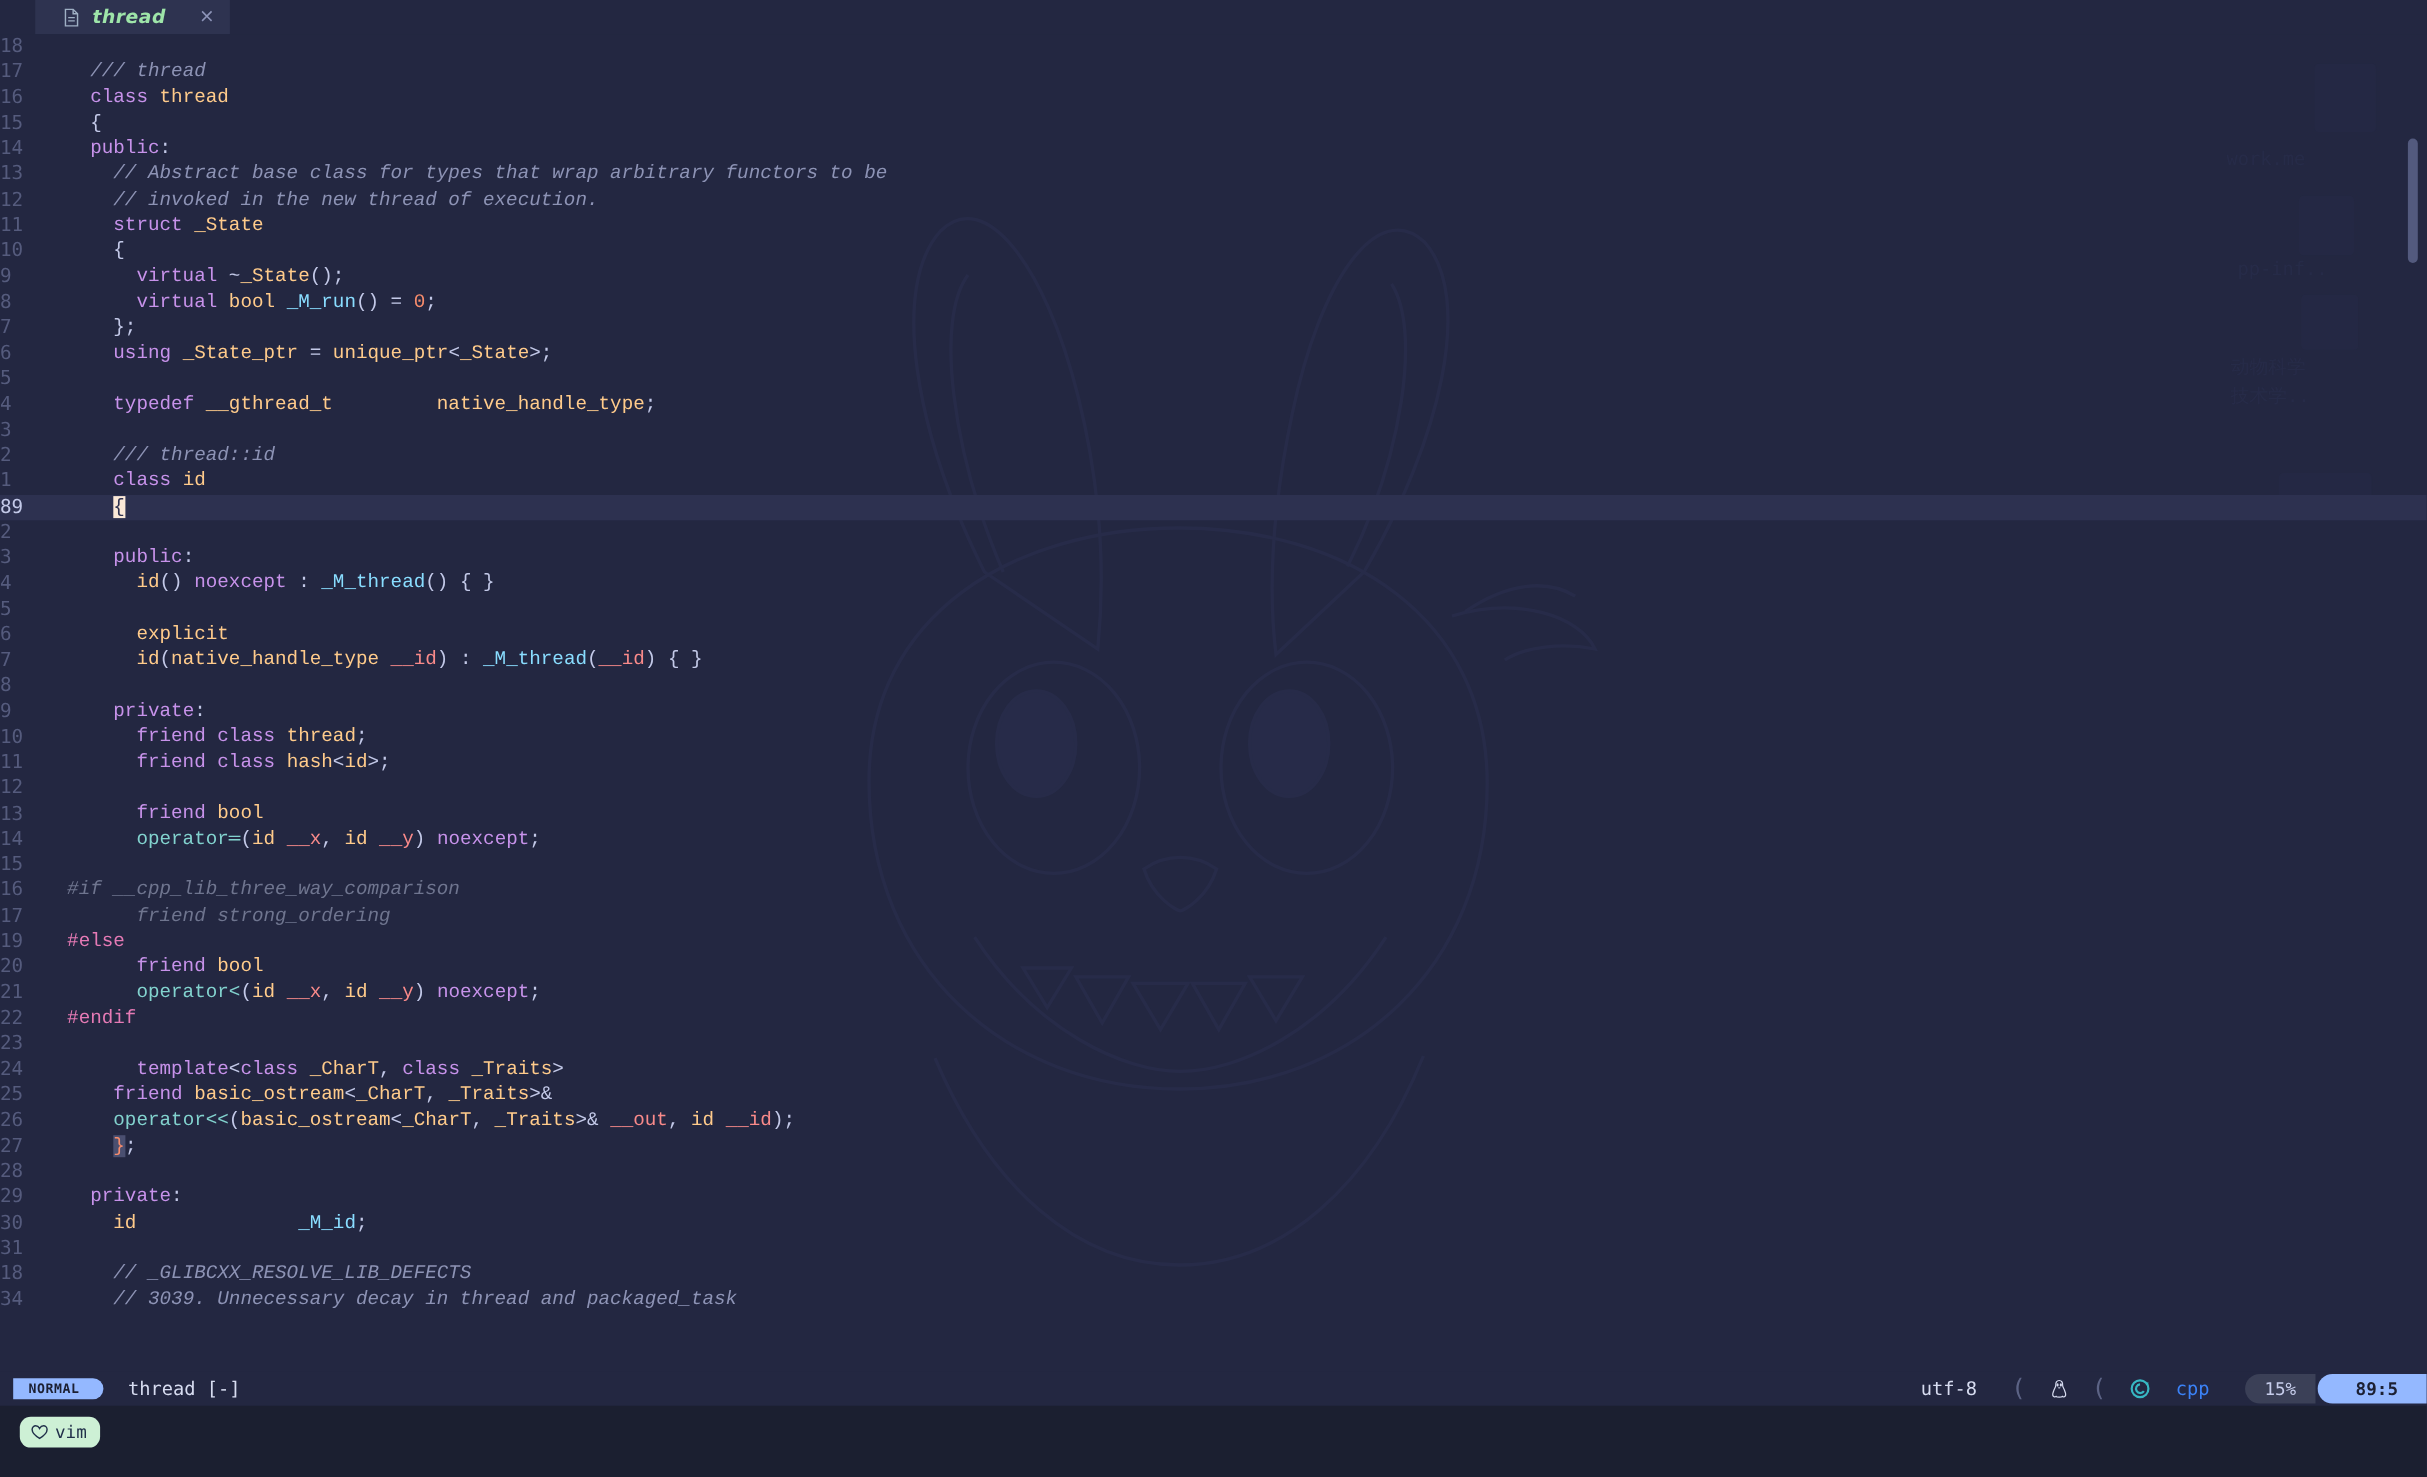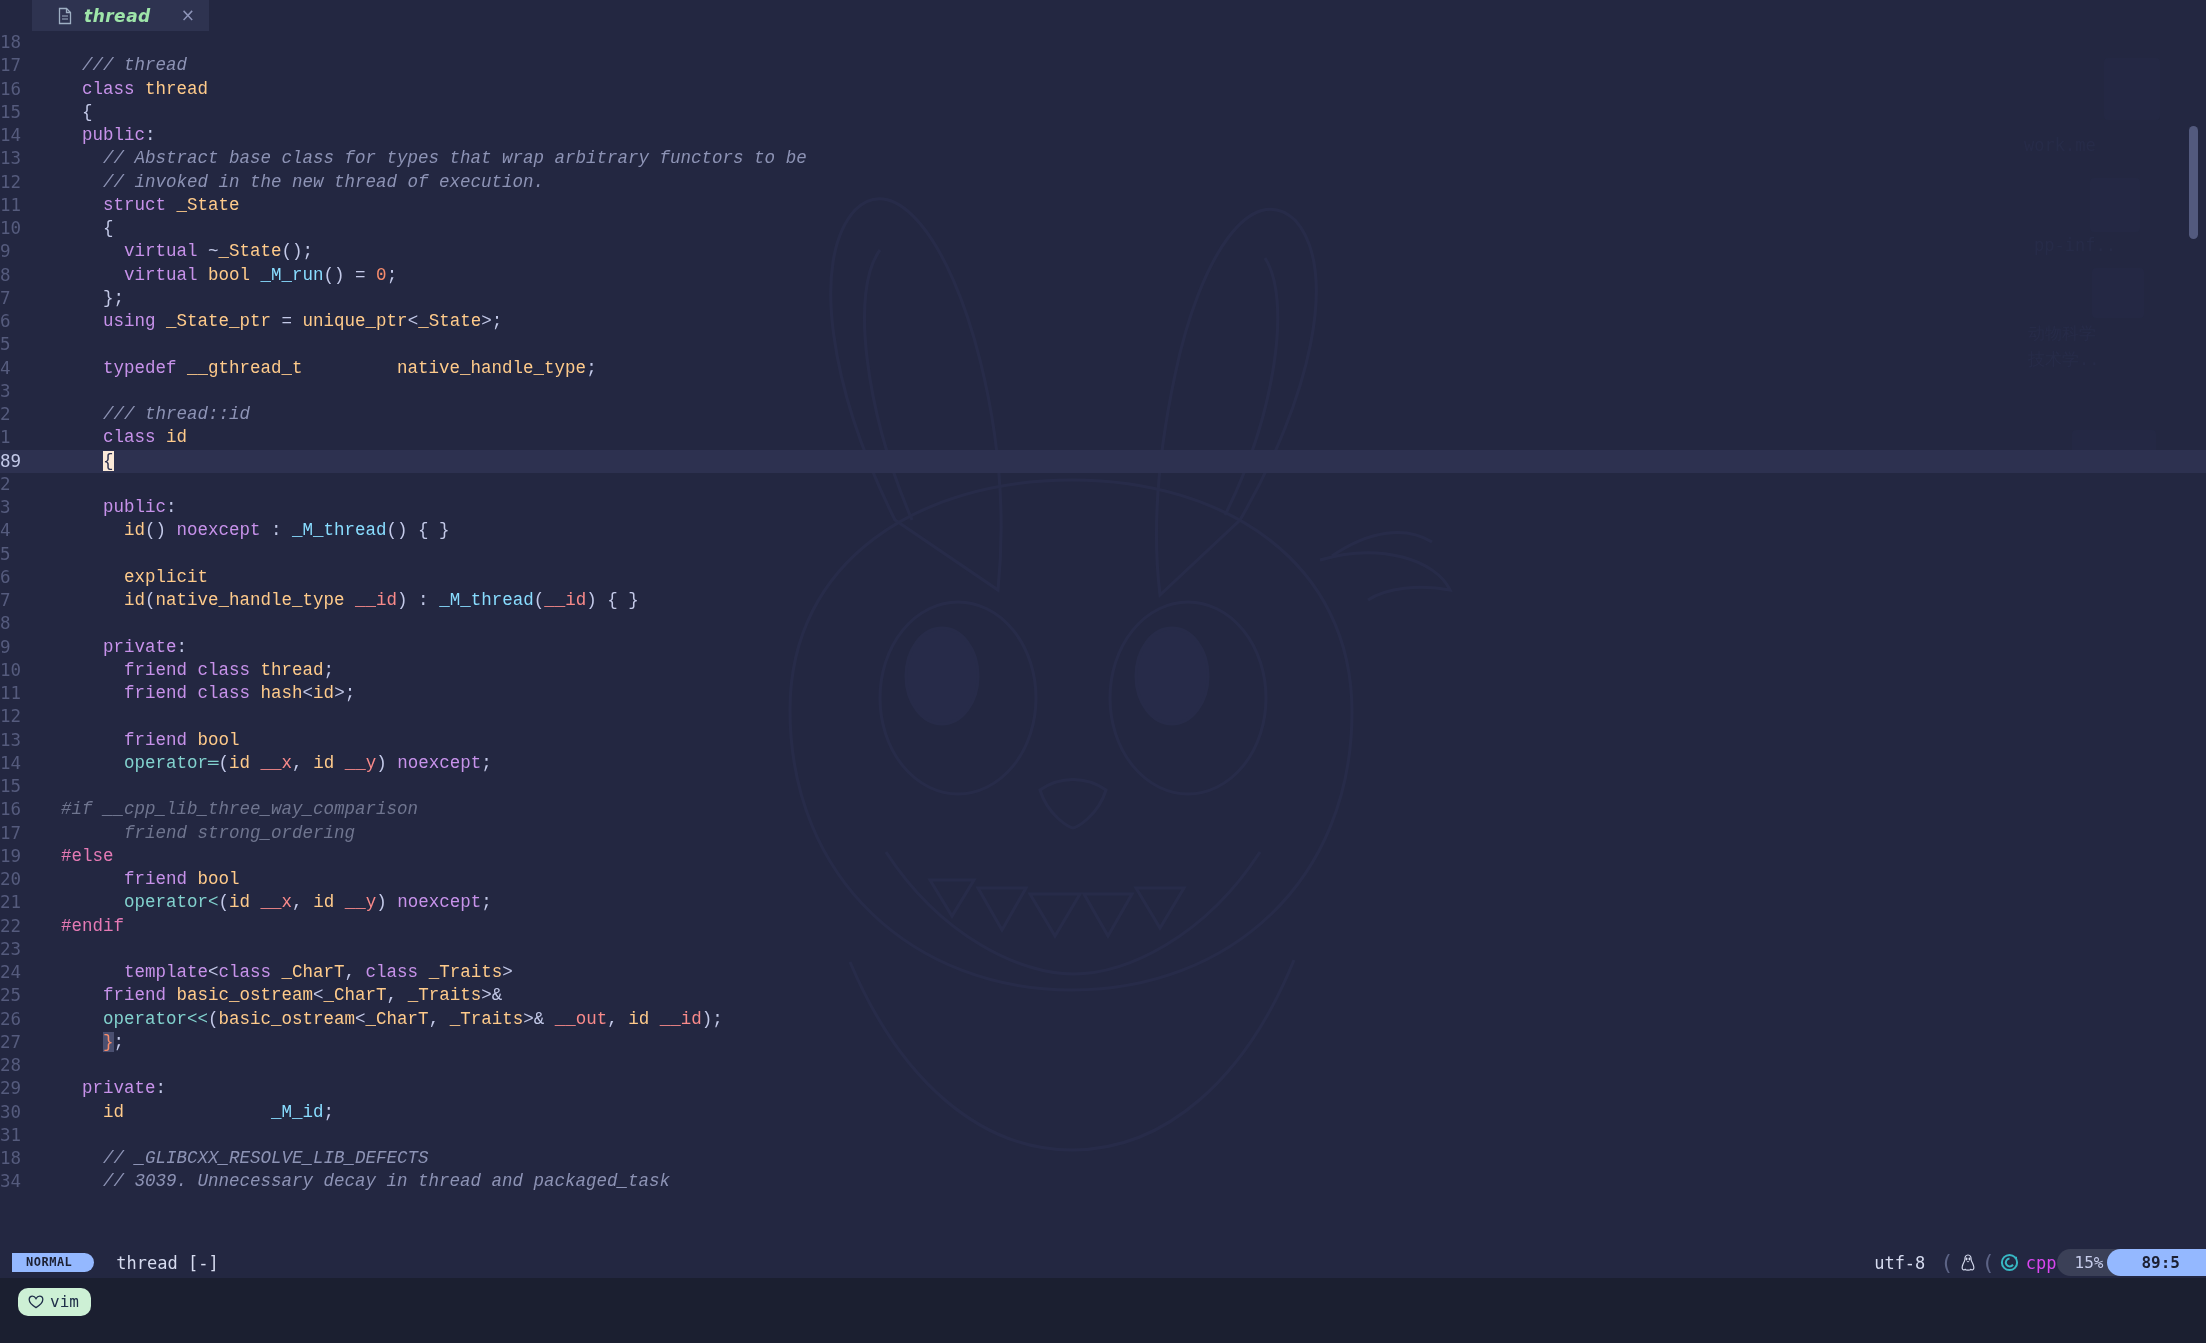--- a/index.html
+++ b/index.html
@@ -84,27 +84,27 @@
     position:absolute;left:0;top:1247px;width:2206px;height:31px;z-index:8;
     background:#232741;display:flex;align-items:center;
   }
   #mode-badge{
     margin-left:12px;background:#94b8ff;color:#1c2033;
     font-size:12px;font-weight:bold;padding:2px 22px 3px 14px;
     border-radius:0 12px 12px 0;letter-spacing:.5px;
   }
   #status-file{color:#d7dcf0;font-size:17px;margin-left:22px;}
   #status-right{
-    margin-left:auto;display:flex;align-items:center;gap:0;padding-right:0;
+    margin-left:auto;display:flex;align-items:center;gap:16px;padding-right:0;
   }
   #status-right .enc{color:#d7dcf0;font-size:17px;margin-right:10px;}
   #status-right .sep{color:#5c6385;font-size:22px;margin:0 5px;}
   #os-icon{width:18px;height:20px;display:block;}
   #lang-icon{width:19px;height:19px;display:block;margin-right:7px;}
-  #status-right .lang{color:#d946ef;font-size:17px;margin-right:0;}
+  #status-right .lang{color:#3b82f6;font-size:17px;margin-right:16px;}
   #pct-badge{
     background:#3b4057;color:#c6ccea;font-size:16px;
     padding:4px 18px;border-radius:14px 0 0 14px;
   }
   #pos-badge{
     background:#94b8ff;color:#1c2033;font-size:16px;font-weight:bold;
     padding:4px 26px 4px 34px;border-radius:14px 0 0 14px;margin-left:-14px;
   }
   
   #bottombar{

